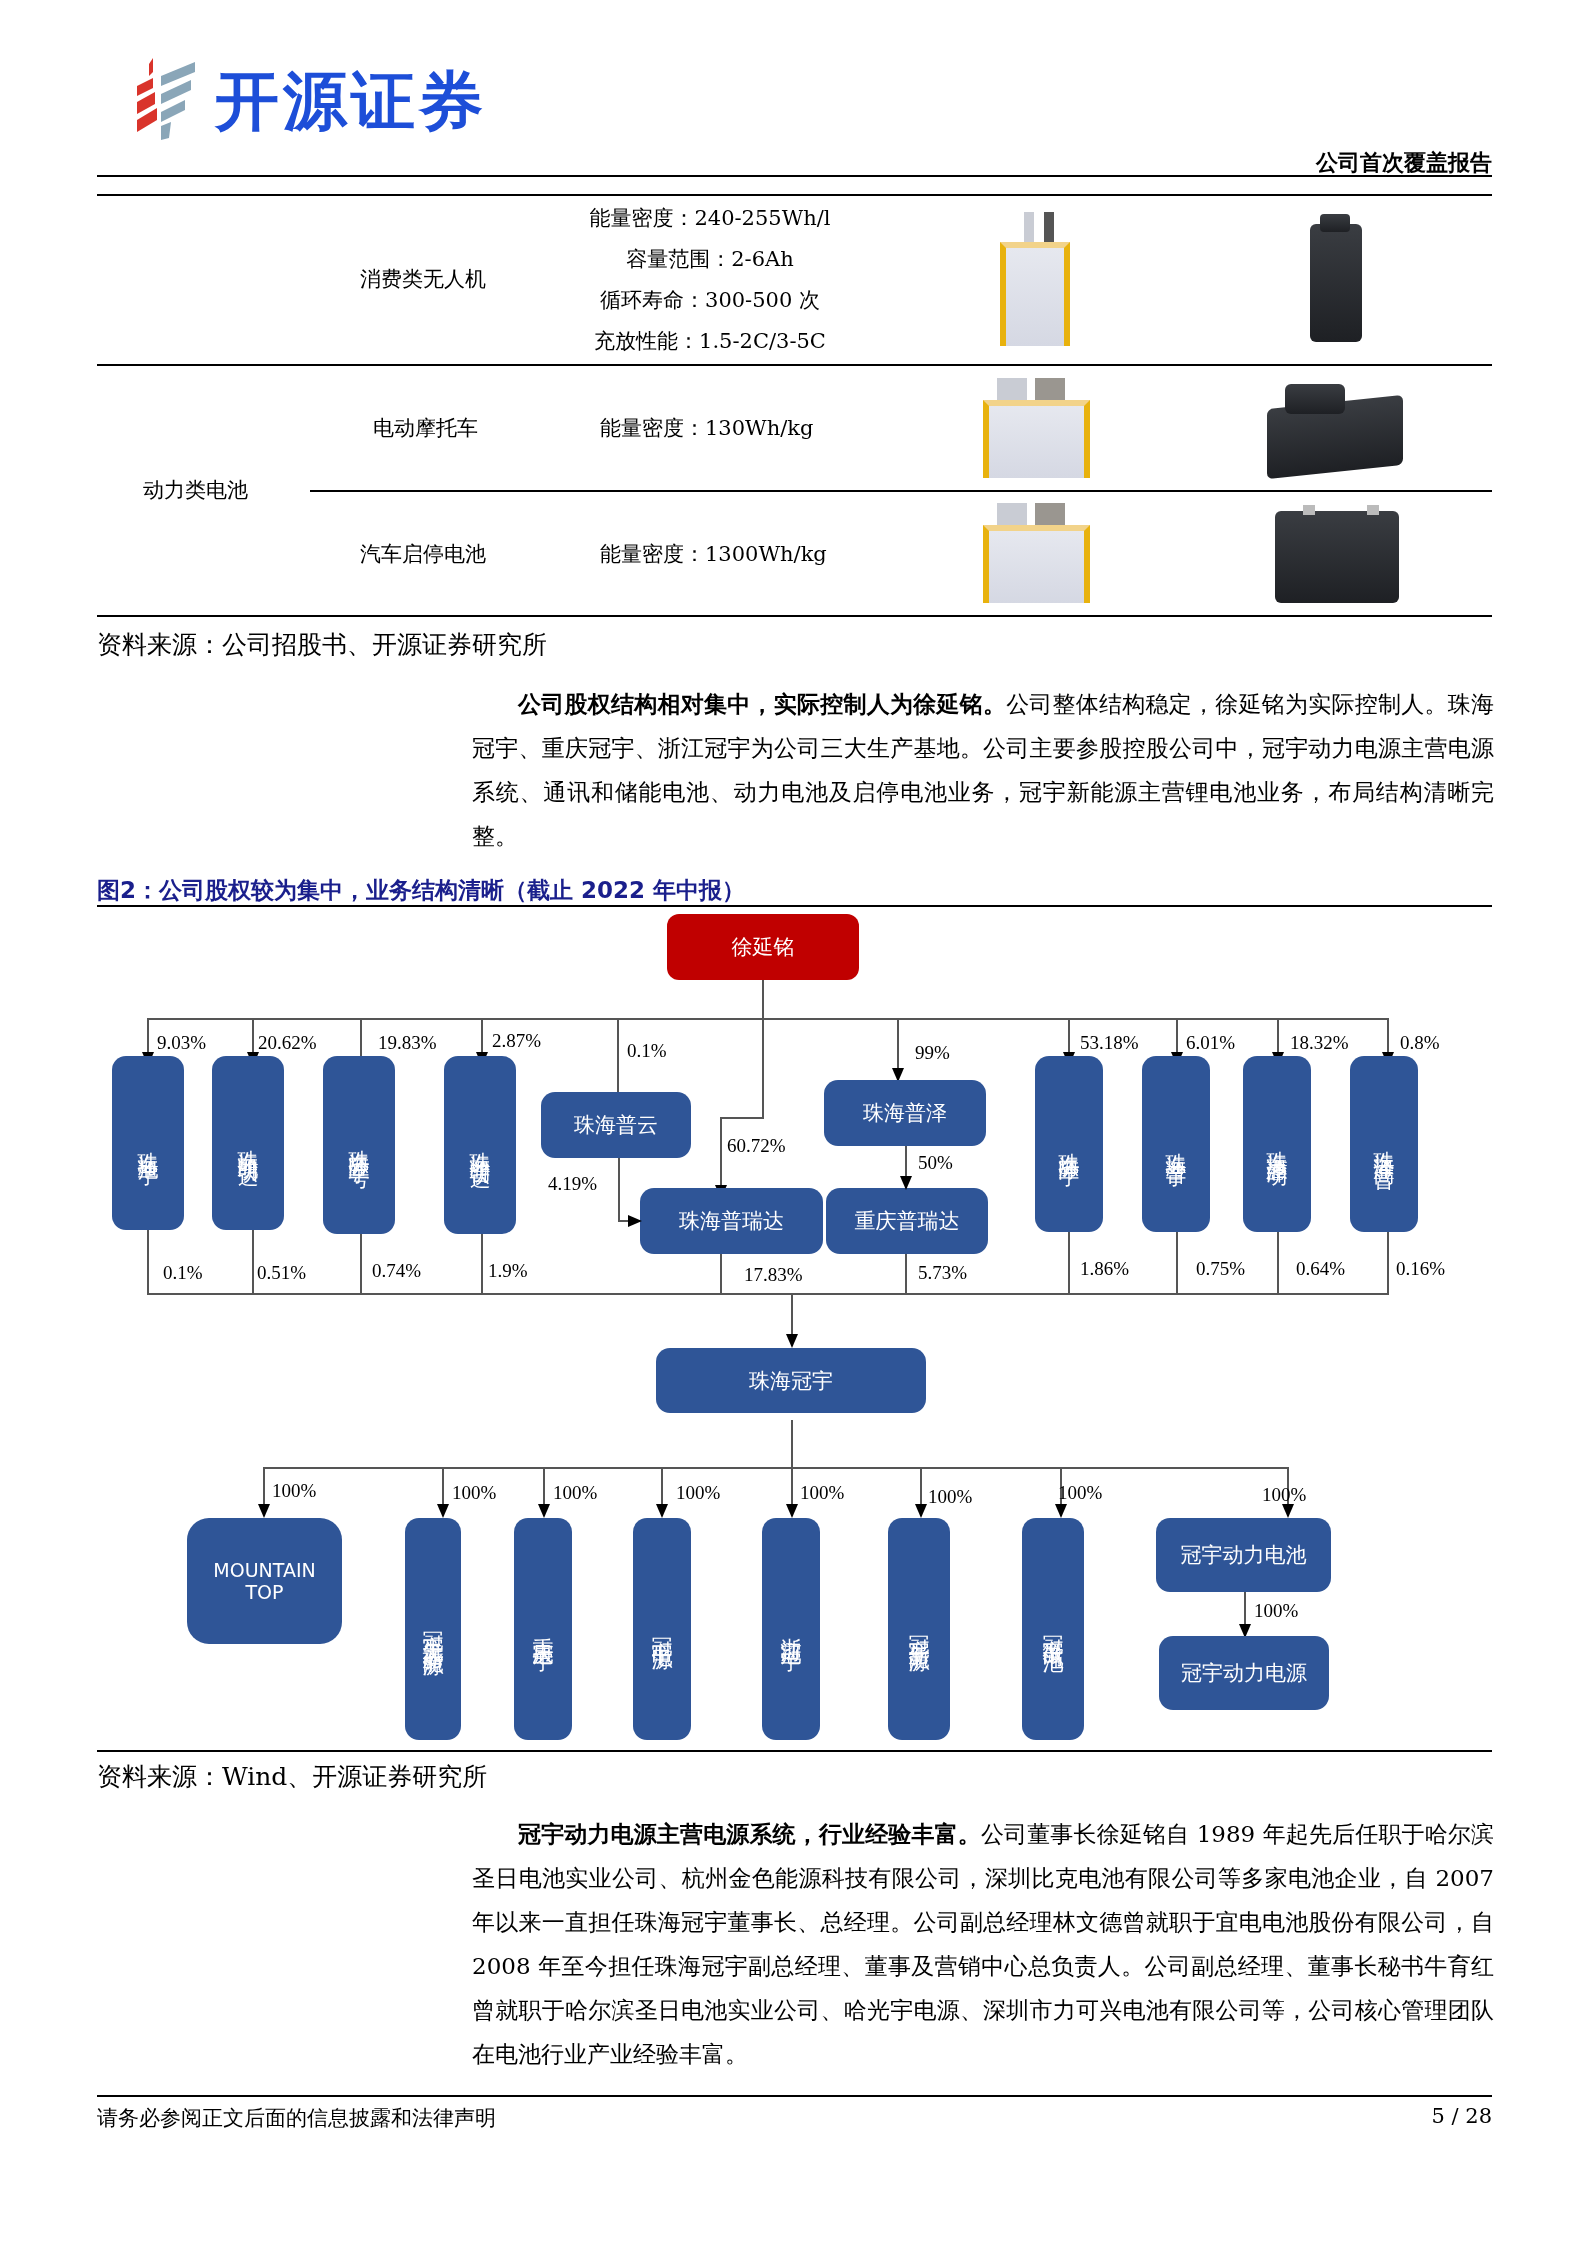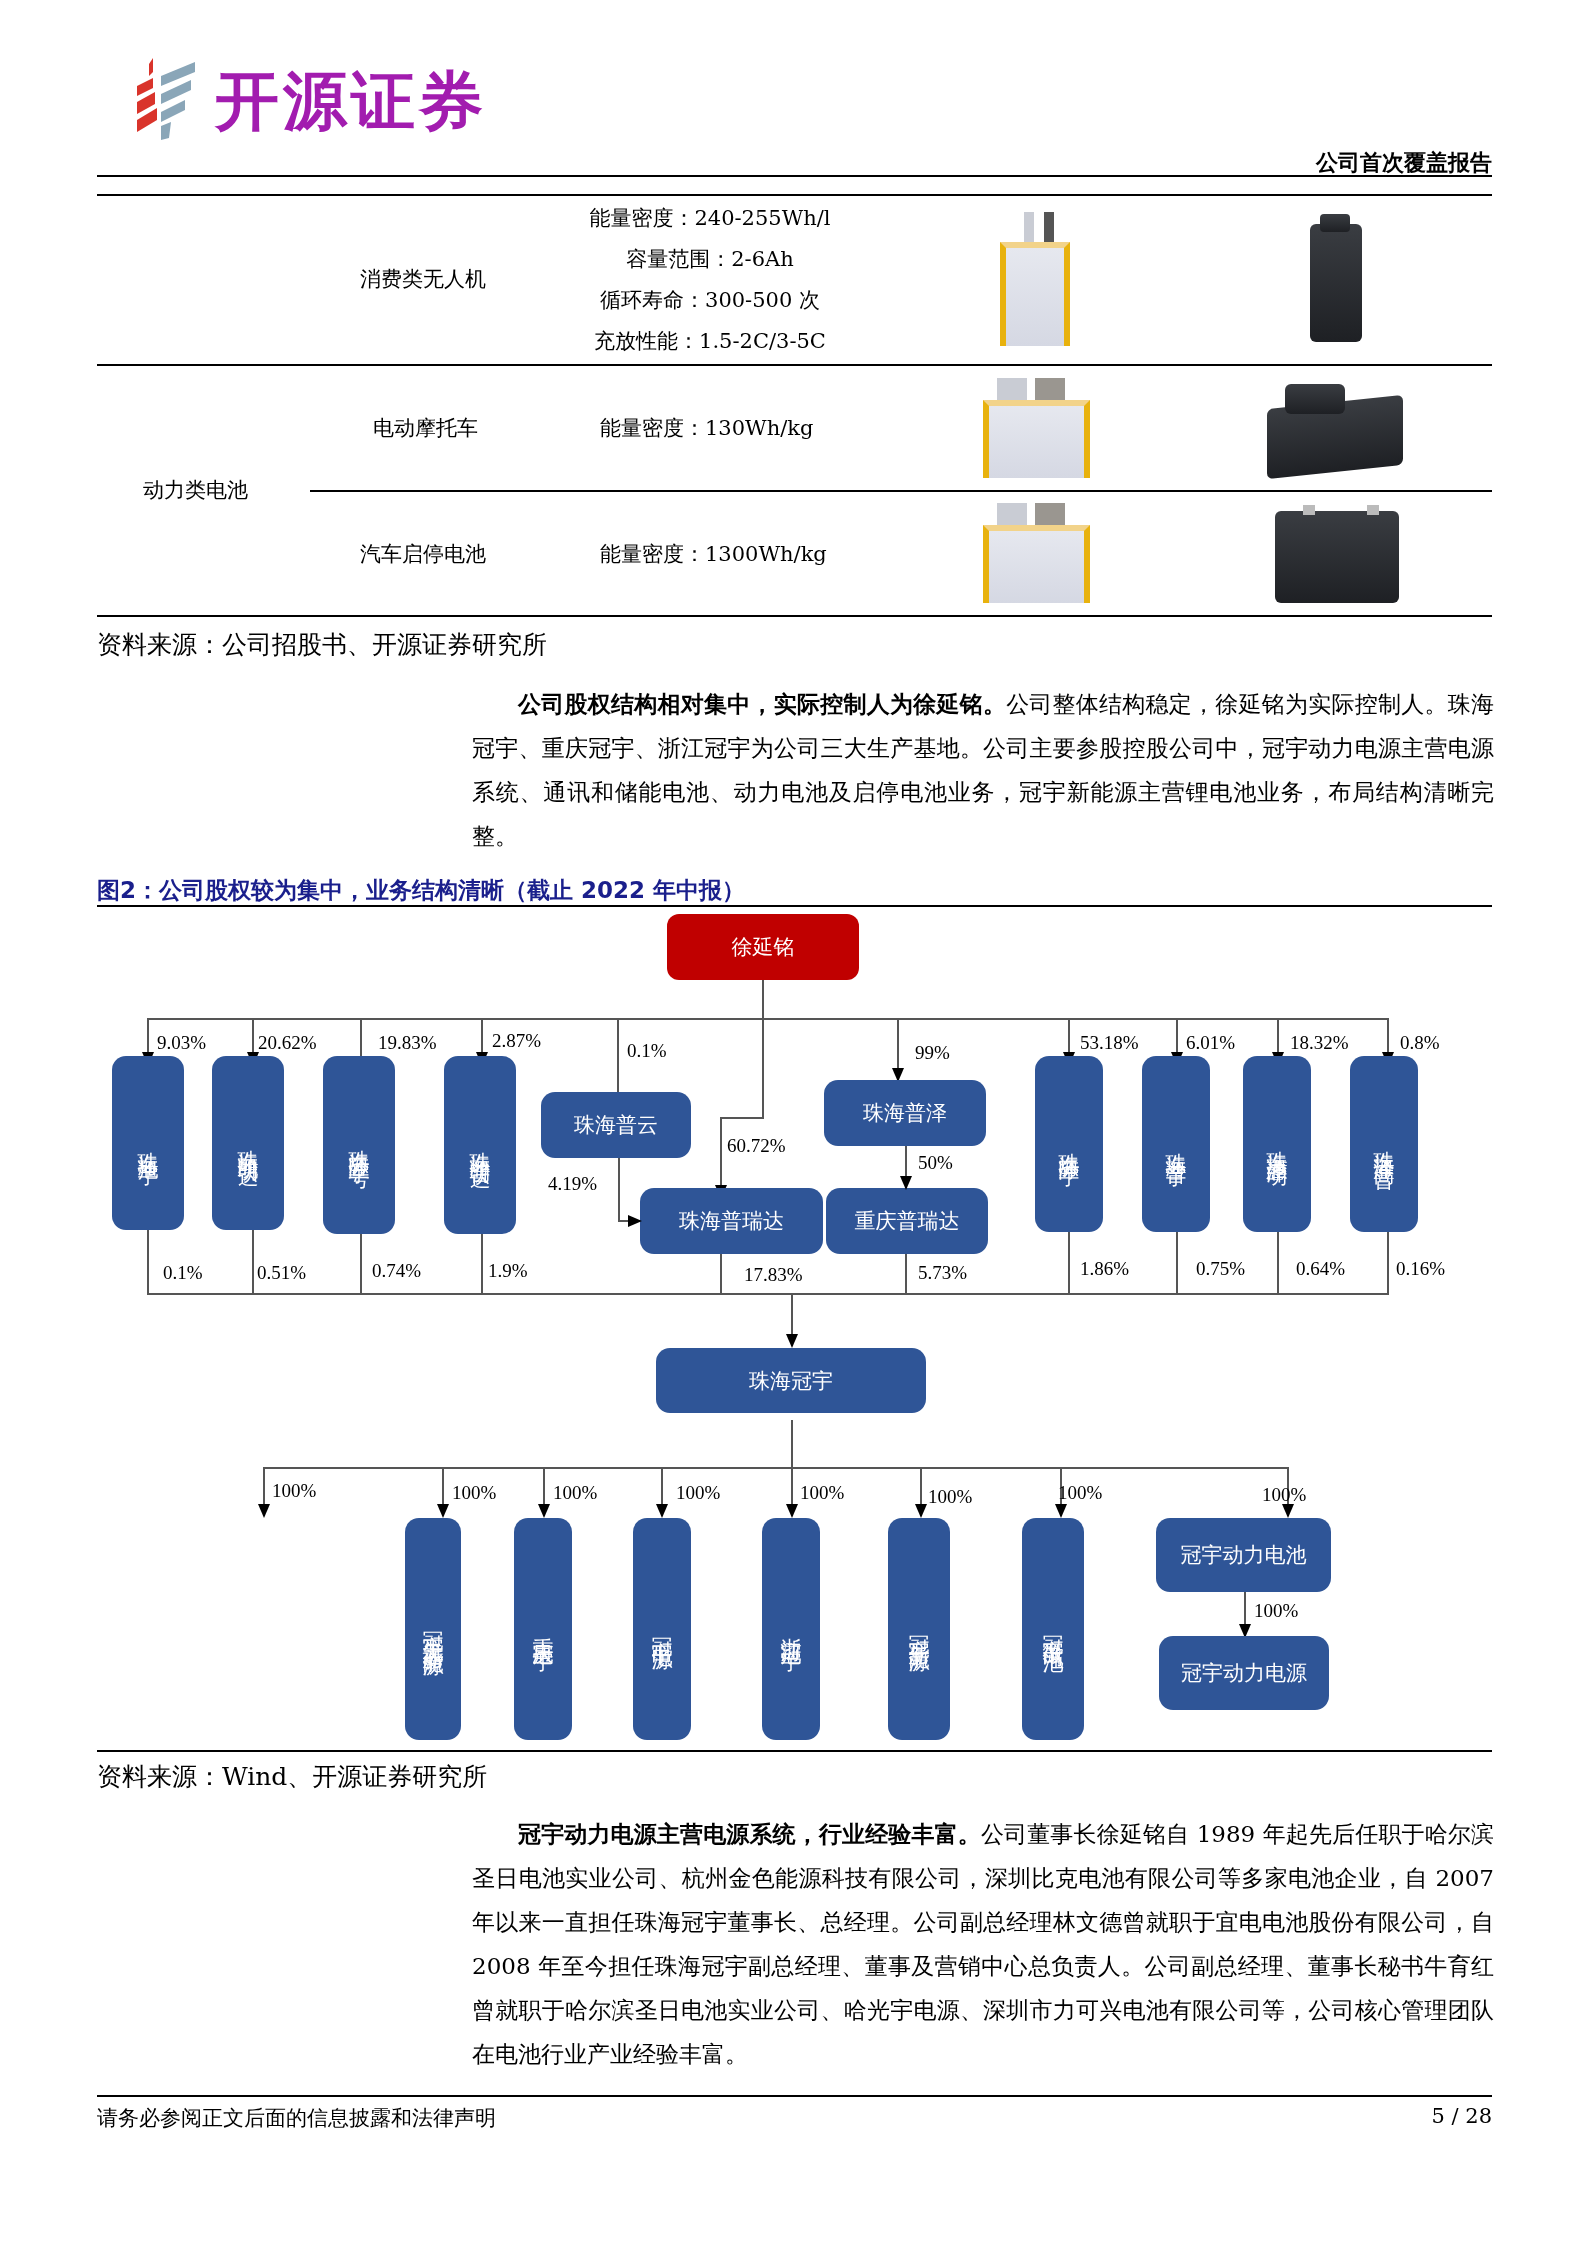--- a/index.html
+++ b/index.html
@@ -1,20 +1,20 @@
 <!DOCTYPE html>
 <html><head>
 <meta charset="utf-8">
 <style>
   html, body { margin:0; padding:0; background:#fff; }
   body { width:1587px; height:2245px; position:relative; overflow:hidden;
          font-family:"DejaVu Serif","Liberation Serif",serif; color:#000; }
   .abs { position:absolute; }
   .hline { position:absolute; background:#000; }
-  .logo-text { font-family:"DejaVu Sans","Liberation Sans",sans-serif; font-weight:bold; font-size:64px; letter-spacing:4px; color:#a21caf; }
+  .logo-text { font-family:"DejaVu Sans","Liberation Sans",sans-serif; font-weight:bold; font-size:64px; letter-spacing:4px; color:#1d4ed8; }
   .hdr-right { font-size:22px; font-weight:bold; }
   .cell { font-size:21px; }
   .spec { font-size:21px; line-height:41px; text-align:center; }
   .src { font-size:25px; }
   .para { font-size:23px; line-height:44px; text-align:justify; }
   .para b { font-weight:bold;margin-top:23px; }
   .fig-title { font-size:23px; font-weight:bold; color:#1a1f8c; font-family:"DejaVu Sans","Liberation Sans",sans-serif; }
   .footer { font-size:21px; }
   .box { position:absolute; background:#2f5597; color:#fff; border-radius:14px;
          font-family:"DejaVu Sans","Liberation Sans",sans-serif; font-size:21px;
@@ -224,20 +224,21 @@
 
   <span class="pct" style="left:272px;top:1480px;">100%</span>
   <span class="pct" style="left:452px;top:1482px;">100%</span>
   <span class="pct" style="left:553px;top:1482px;">100%</span>
   <span class="pct" style="left:676px;top:1482px;">100%</span>
   <span class="pct" style="left:800px;top:1482px;">100%</span>
   <span class="pct" style="left:928px;top:1486px;">100%</span>
   <span class="pct" style="left:1058px;top:1482px;">100%</span>
   <span class="pct" style="left:1262px;top:1484px;">100%</span>
 
+  <div class="box" style="left:187px;top:1518px;width:155px;height:126px;font-size:19px;padding:0 22px;box-sizing:border-box;border-radius:22px;">MOUNTAIN TOP</div>
   <div class="box vert" style="left:405px;top:1518px;width:56px;height:222px;">冠宇先进新能源</div>
   <div class="box vert" style="left:514px;top:1518px;width:58px;height:222px;">重庆冠宇</div>
   <div class="box vert" style="left:633px;top:1518px;width:58px;height:222px;">冠宇电源</div>
   <div class="box vert" style="left:762px;top:1518px;width:58px;height:222px;">浙江冠宇</div>
   <div class="box vert" style="left:888px;top:1518px;width:62px;height:222px;">冠宇新能源</div>
   <div class="box vert" style="left:1022px;top:1518px;width:62px;height:222px;">冠宇微电池</div>
   <div class="box" style="left:1156px;top:1518px;width:175px;height:74px;">冠宇动力电池</div>
   <div class="ln" style="left:1244px;top:1592px;width:2px;height:34px;"></div>
     <div class="arrow" style="left:1239px;top:1624px;"></div>
   <span class="pct" style="left:1254px;top:1600px;">100%</span>

